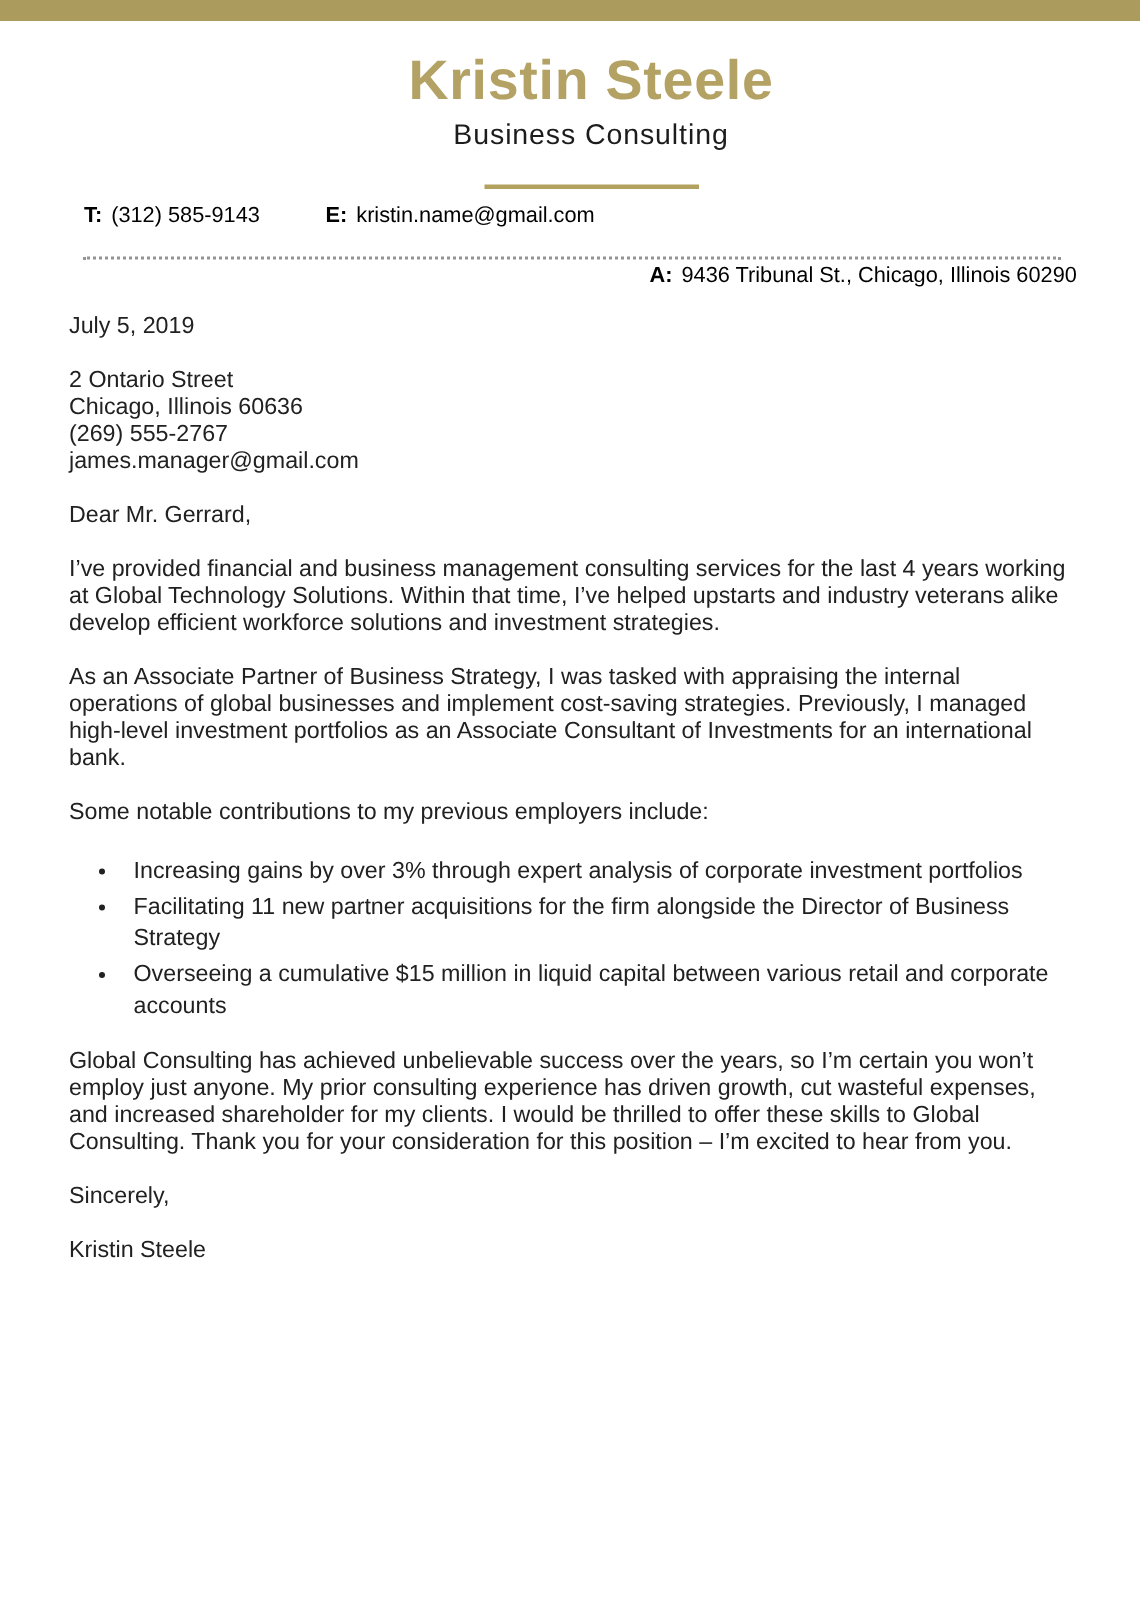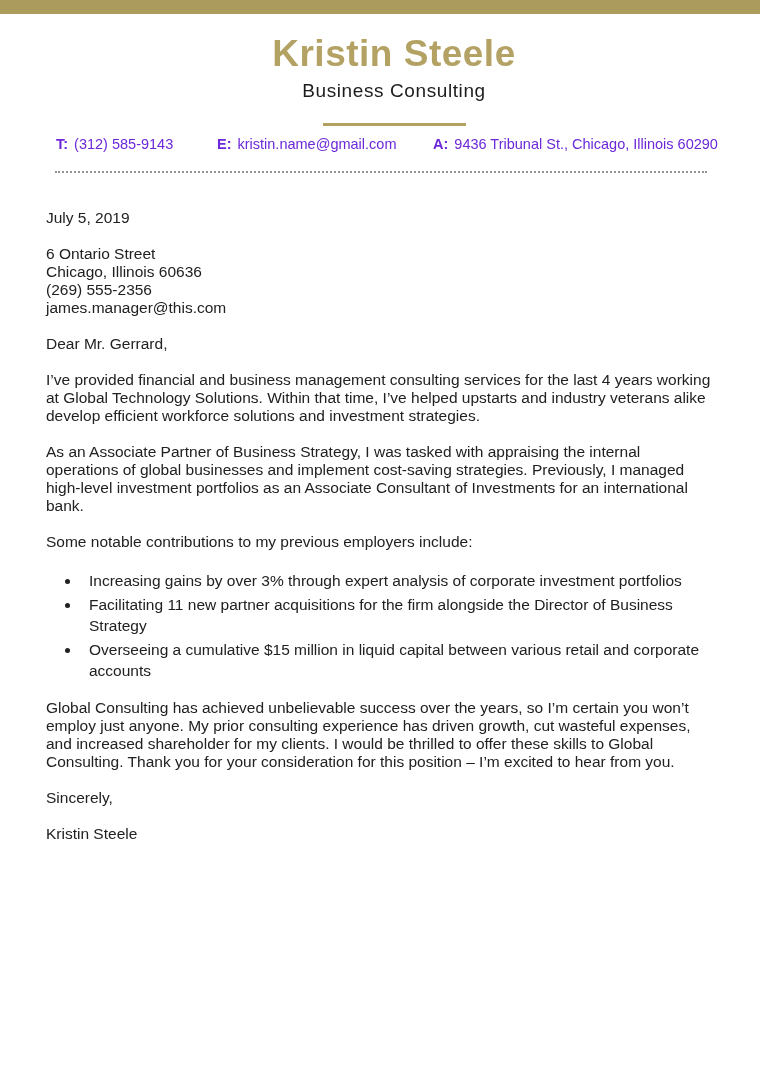--- a/index.html
+++ b/index.html
@@ -45,28 +45,28 @@
     height:3px;width:143px;
     background:var(--divider);
     border:none;
     margin:21px 0 0 323px;
   }
   .contact-row{
     position:relative;
     height:20px;
     margin-top:10px;
     font-size:14.5px;
-    color:#6d28d9;
+    color:#000000;
     white-space:nowrap;
     text-decoration:underline;
   }
   .contact-group{position:absolute;top:0;}
   .contact-group.phone{left:56px;}
   .contact-group.email{left:217px;}
-  .contact-group.address{left:433px;}
+  .contact-group.address{left:433px;margin-top:40px;}
   .contact-label{font-weight:bold;margin-right:6px;}
   .dotted-divider{
     margin:15px 53px 0 55px;
     border:none;
     border-top:2px dotted var(--dotted-line);
     height:0;
   }
   .letter{
     margin:36px 46px 0 46px;
     width:668px;
@@ -115,24 +115,24 @@
     </div>
   </div>
 
   <div class="dotted-divider"></div>
 
   <div class="letter">
 
     <div class="block">July 5, 2019</div>
 
     <div class="block recipient-block">
-      <div>6 Ontario Street</div>
+      <div>2 Ontario Street</div>
       <div>Chicago, Illinois 60636</div>
-      <div>(269) 555-2356</div>
-      <div>james.manager@this.com</div>
+      <div>(269) 555-2767</div>
+      <div>james.manager@gmail.com</div>
     </div>
 
     <div class="block">Dear Mr. Gerrard,</div>
 
     <p class="block">I’ve provided financial and business management consulting services for the last 4 years working at Global Technology Solutions. Within that time, I’ve helped upstarts and industry veterans alike develop efficient workforce solutions and investment strategies.</p>
     <p class="block">As an Associate Partner of Business Strategy, I was tasked with appraising the internal operations of global businesses and implement cost-saving strategies. Previously, I managed high-level investment portfolios as an Associate Consultant of Investments for an international bank.</p>
 
     <p class="block">Some notable contributions to my previous employers include:</p>
 
     <ul class="contributions">

